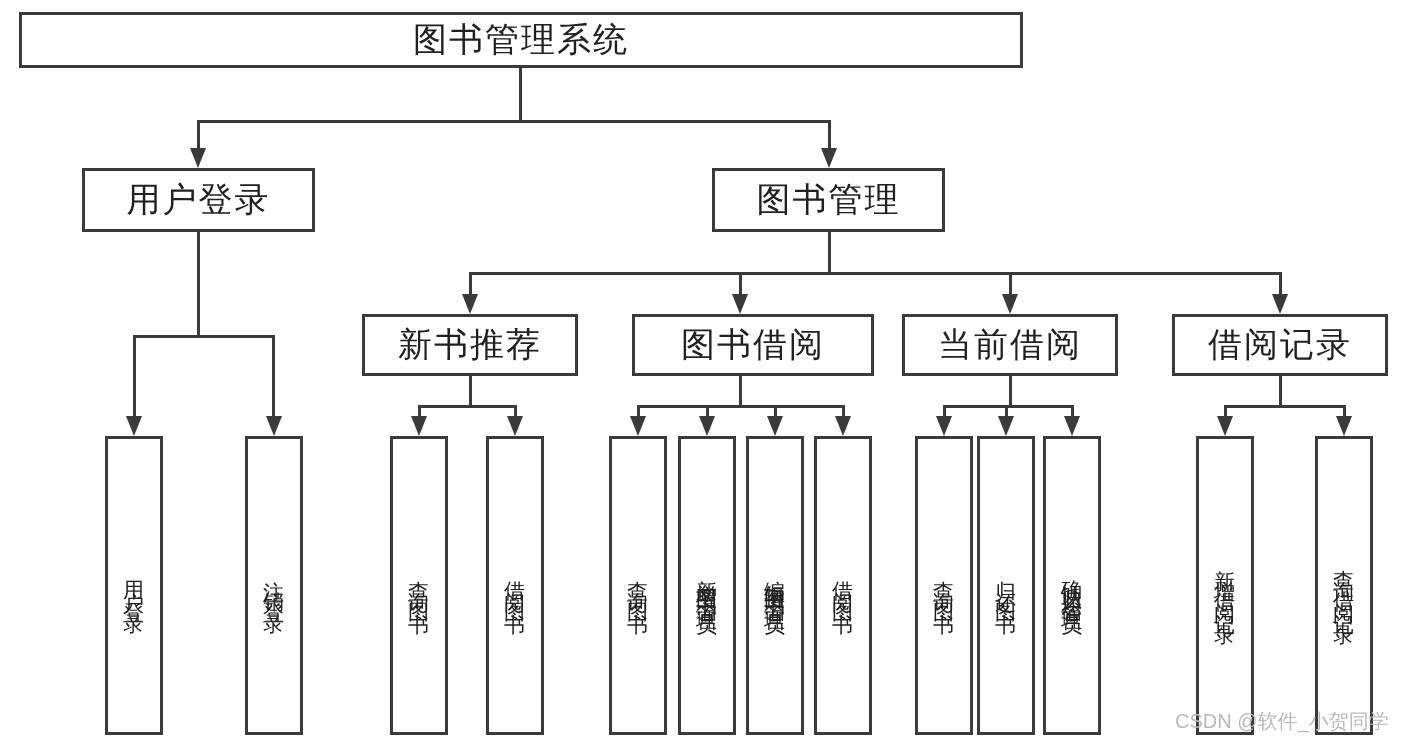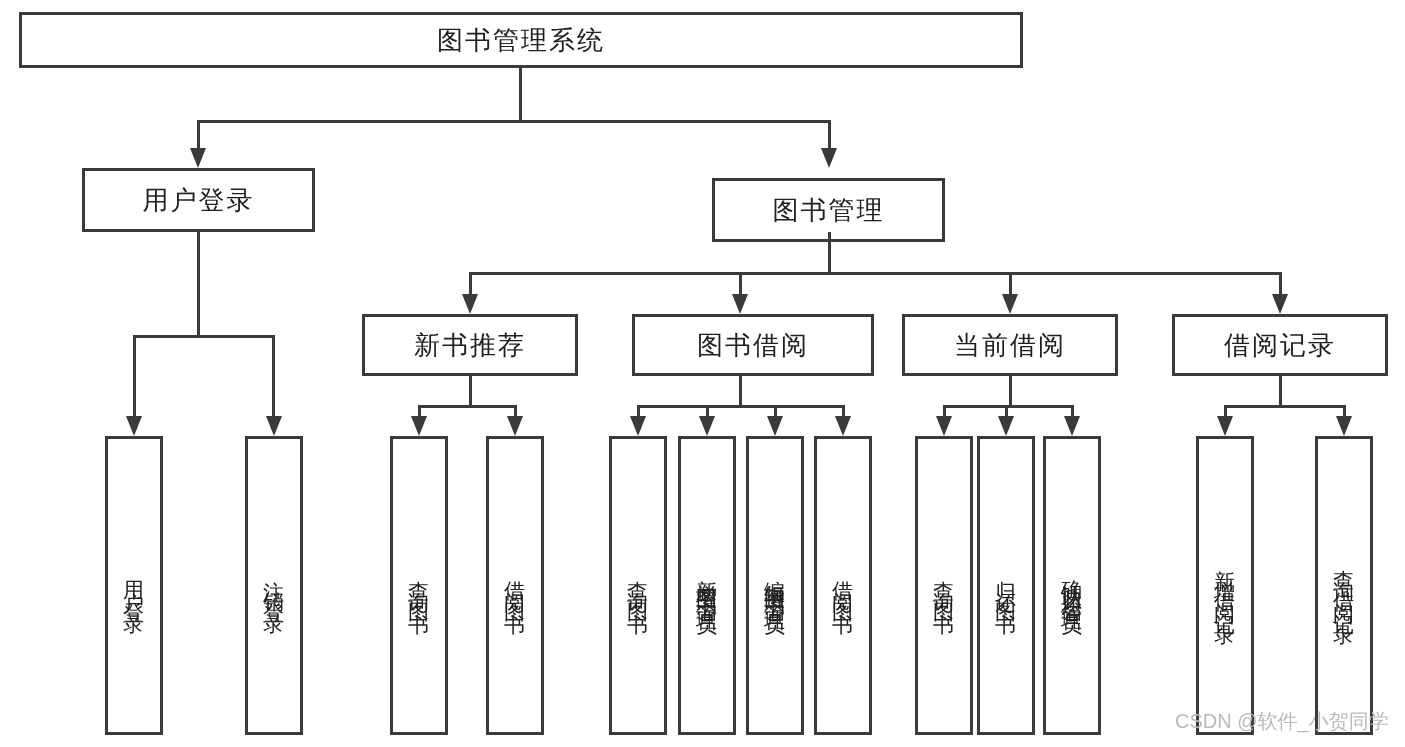--- a/index.html
+++ b/index.html
@@ -16,21 +16,21 @@
     position:relative;
     width:1405px;height:747px;
     background:var(--background);
     overflow:hidden;
   }
   .hbox{
     position:absolute;
     background:var(--box-fill);
     border:3px solid var(--line);
     display:flex;align-items:center;justify-content:center;
-    font-size:26px;letter-spacing:2px;
+    font-size:34px;letter-spacing:2px;
     color:var(--text);
   }
   .vbox{
     position:absolute;
     width:58px;height:299px;
     background:var(--box-fill);
     border:3px solid var(--line);
     display:flex;align-items:center;justify-content:center;
   }
   .vlabel{
@@ -72,21 +72,21 @@
   <div class="vline" style="left:519px;top:68px;height:52px;"></div>
   <div class="hline" style="left:197px;top:120px;width:634px;"></div>
   <div class="vline" style="left:197px;top:120px;height:30px;"></div>
   <div class="arrow" style="left:190px;top:148px;"></div>
   <div class="vline" style="left:828px;top:120px;height:30px;"></div>
   <div class="arrow" style="left:821px;top:148px;"></div>
 
   <div class="hbox" style="left:82px;top:168px;width:233px;height:64px;">
     <span>用户登录</span>
   </div>
-  <div class="hbox" style="left:712px;top:168px;width:233px;height:64px;margin-top:10px;">
+  <div class="hbox" style="left:712px;top:168px;width:233px;height:64px;">
     <span>图书管理</span>
   </div>
 
   <div class="vline" style="left:197px;top:232px;height:103px;"></div>
   <div class="hline" style="left:133px;top:335px;width:142px;"></div>
   <div class="vline" style="left:133px;top:335px;height:83px;"></div>
   <div class="arrow" style="left:126px;top:416px;"></div>
   <div class="vline" style="left:272px;top:335px;height:83px;"></div>
   <div class="arrow" style="left:266px;top:416px;"></div>
 

